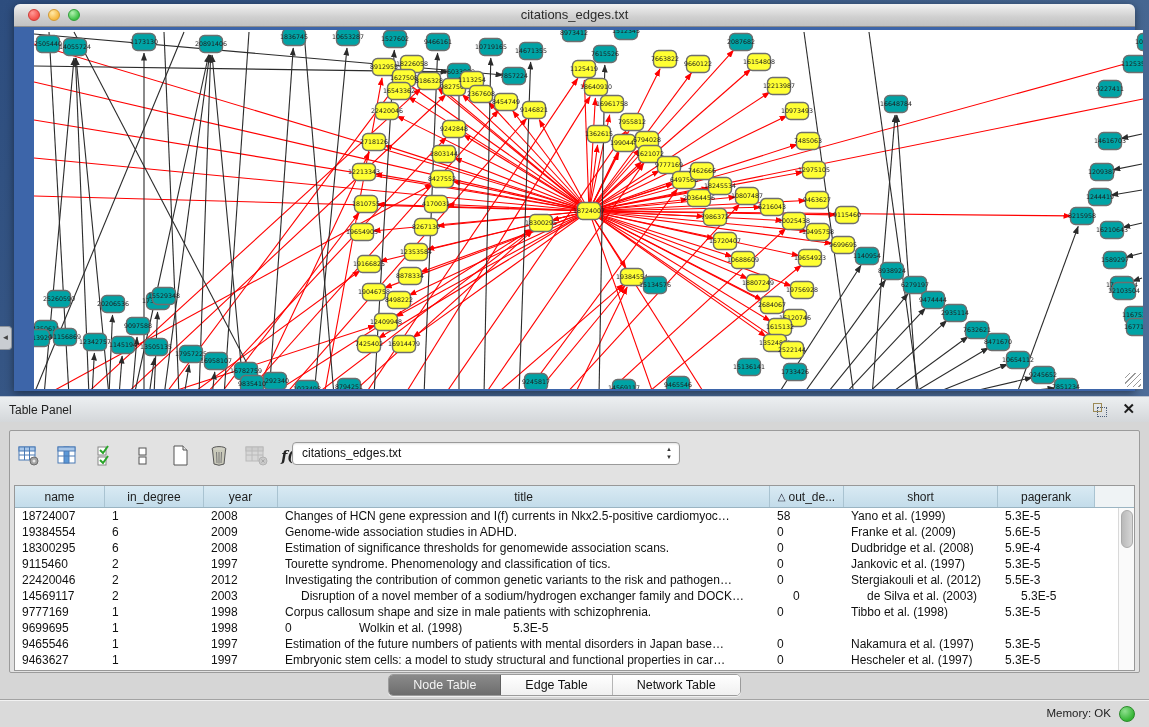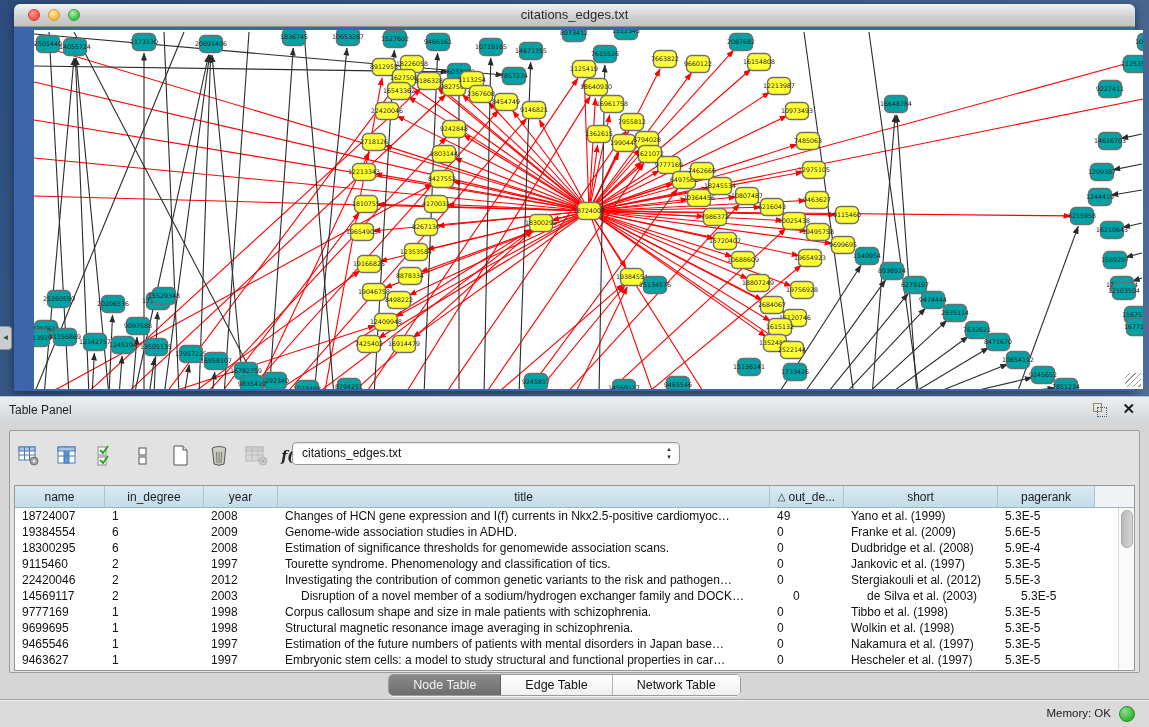--- a/index.html
+++ b/index.html
@@ -902,21 +902,21 @@
             <span>pagerank</span>
           </div>
           <div class="th filler"></div>
         </div>
       <div class="tbody" id="tbody">
           <div class="tr">
             <div class="td" style="width: 90px;">18724007</div>
             <div class="td" style="width: 99px;">1</div>
             <div class="td" style="width: 74px;">2008</div>
             <div class="td" style="width: 492px;">Changes of HCN gene expression and I(f) currents in Nkx2.5-positive cardiomyoc…</div>
-            <div class="td" style="width: 74px;">49</div>
+            <div class="td" style="width: 74px;">58</div>
             <div class="td" style="width: 154px;">Yano et al. (1999)</div>
             <div class="td" style="width: 97px;">5.3E-5</div>
           </div>
           <div class="tr">
             <div class="td" style="width: 90px;">19384554</div>
             <div class="td" style="width: 99px;">6</div>
             <div class="td" style="width: 74px;">2009</div>
             <div class="td" style="width: 492px;">Genome-wide association studies in ADHD.</div>
             <div class="td" style="width: 74px;">0</div>
             <div class="td" style="width: 154px;">Franke et al. (2009)</div>
@@ -964,21 +964,20 @@
             <div class="td" style="width: 74px;">1998</div>
             <div class="td" style="width: 492px;">Corpus callosum shape and size in male patients with schizophrenia.</div>
             <div class="td" style="width: 74px;">0</div>
             <div class="td" style="width: 154px;">Tibbo et al. (1998)</div>
             <div class="td" style="width: 97px;">5.3E-5</div>
           </div>
           <div class="tr">
             <div class="td" style="width: 90px;">9699695</div>
             <div class="td" style="width: 99px;">1</div>
             <div class="td" style="width: 74px;">1998</div>
-            <div class="td" style="width: 492px;">Structural magnetic resonance image averaging in schizophrenia.</div>
             <div class="td" style="width: 74px;">0</div>
             <div class="td" style="width: 154px;">Wolkin et al. (1998)</div>
             <div class="td" style="width: 97px;">5.3E-5</div>
           </div>
           <div class="tr">
             <div class="td" style="width: 90px;">9465546</div>
             <div class="td" style="width: 99px;">1</div>
             <div class="td" style="width: 74px;">1997</div>
             <div class="td" style="width: 492px;">Estimation of the future numbers of patients with mental disorders in Japan base…</div>
             <div class="td" style="width: 74px;">0</div>

